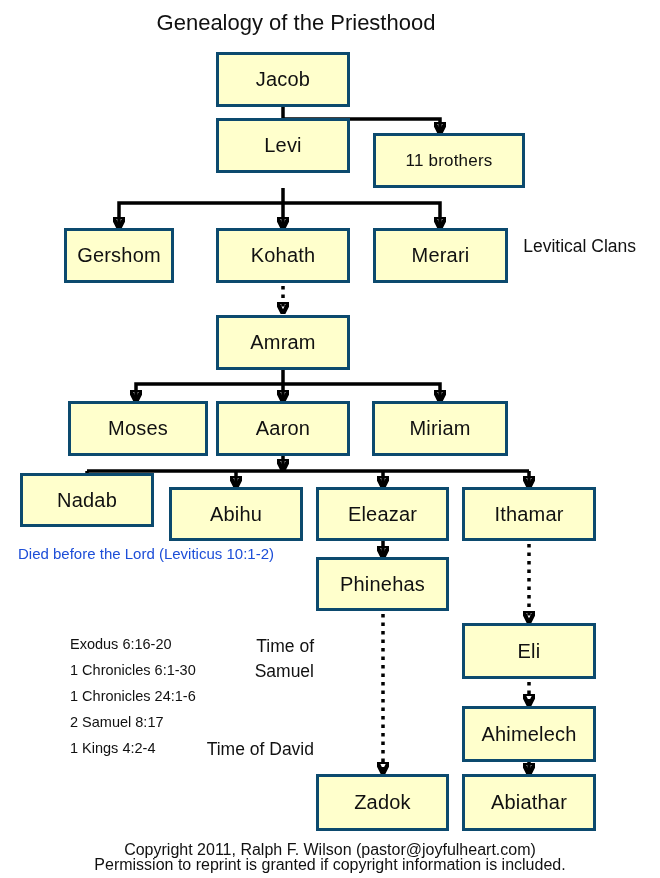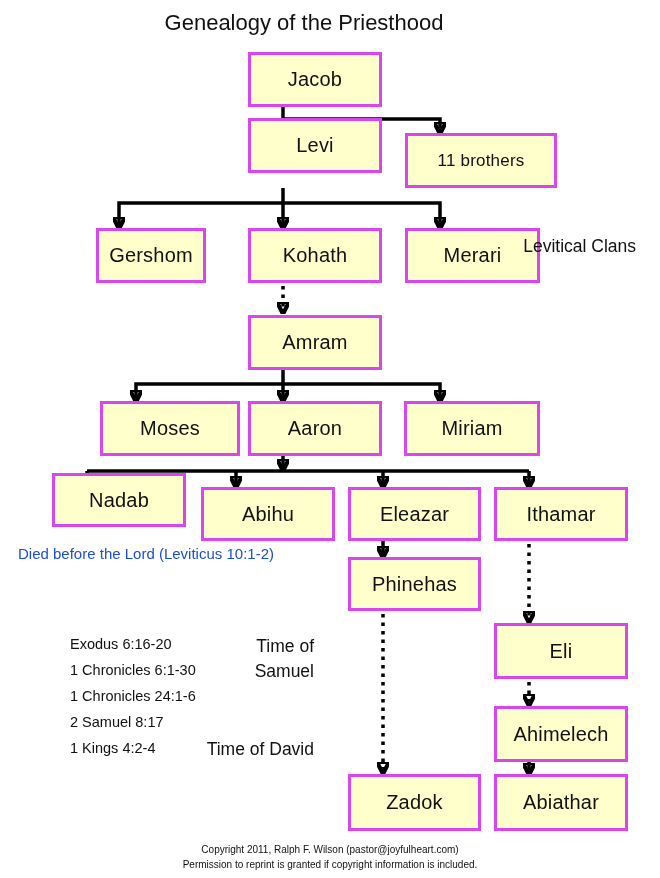--- a/index.html
+++ b/index.html
@@ -5,38 +5,38 @@
   html,body{margin:0;padding:0;background:#ffffff;}
   .canvas{
     position:relative;width:660px;height:878px;background:#ffffff;
     font-family:"Liberation Sans", sans-serif;color:#111;overflow:hidden;
   }
   .connectors{position:absolute;left:0;top:0;width:660px;height:878px;}
   .connectors path{stroke:#000;stroke-width:3.5;fill:none;}
   .connectors path.dotted{stroke-dasharray:3.5 5;stroke-linecap:butt;}
   .node{
     position:absolute;box-sizing:border-box;
-    background:#FFFFCC;border:3px solid #d946ef;
+    background:#FFFFCC;border:3px solid #0c4a6e;
     display:flex;align-items:center;justify-content:center;
-    font-size:20px;letter-spacing:.2px;color:#111;margin-left:32px;
+    font-size:20px;letter-spacing:.2px;color:#111;
   }
   .node.small{font-size:17px;}
   .title{
     position:absolute;left:0;top:10px;width:592px;text-align:center;
-    font-size:22px;color:#111;padding-left:8px;
+    font-size:22px;color:#111;
   }
   .sidelabel{
     position:absolute;text-align:right;font-size:17.5px;line-height:25px;color:#111;
   }
   .note{position:absolute;font-size:15px;white-space:nowrap;color:#1d4ed8;}
   .refs{position:absolute;left:38px;top:631px;font-size:14.5px;line-height:26px;color:#111;}
   .refs div{white-space:nowrap;margin-left:32px;}
   .footer{
     position:absolute;left:0;top:842px;width:660px;text-align:center;
-    font-size:10px;line-height:15px;color:#111;
+    font-size:16px;line-height:15px;color:#111;
   }
 </style>
 </head>
 <body>
 
 <div class="canvas">
 
   <svg class="connectors" viewBox="0 0 660 878" xmlns="http://www.w3.org/2000/svg">
     <defs>
       <marker id="arrow" viewBox="0 0 10 10" refX="7.5" refY="5" markerWidth="12" markerHeight="12" markerUnits="userSpaceOnUse" orient="auto">

